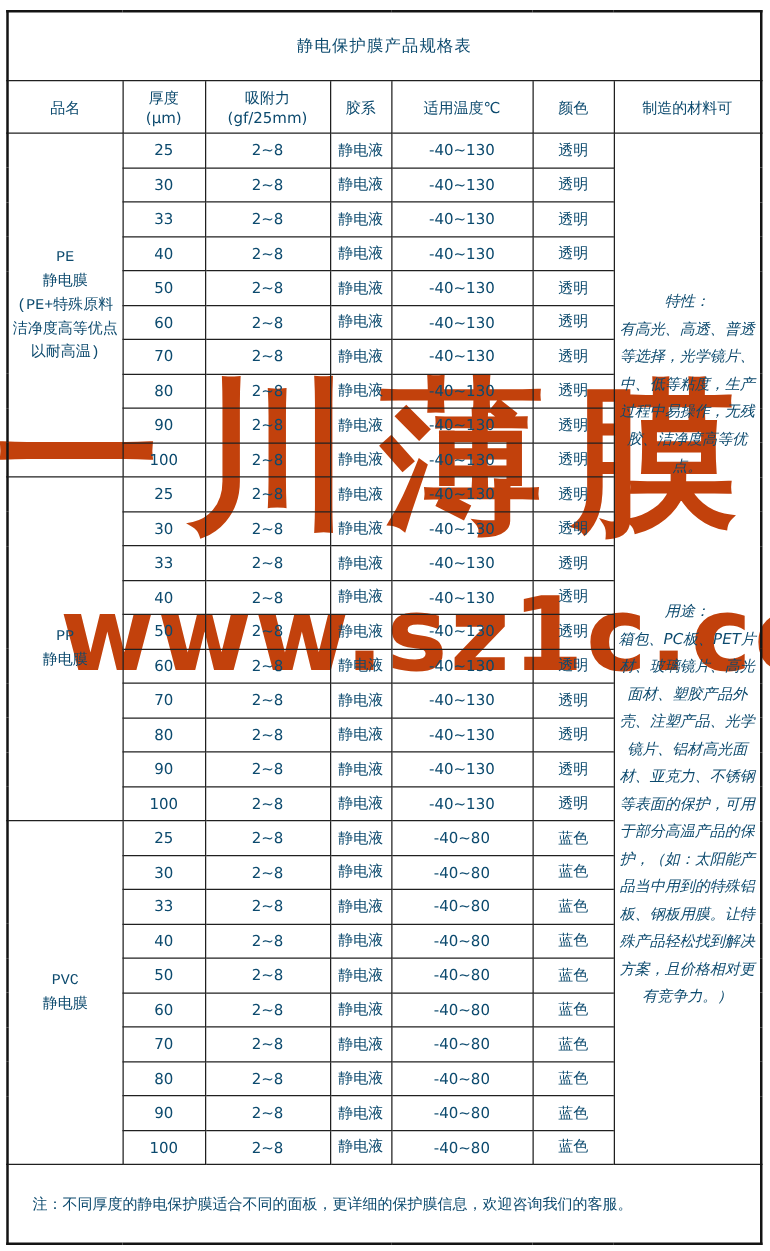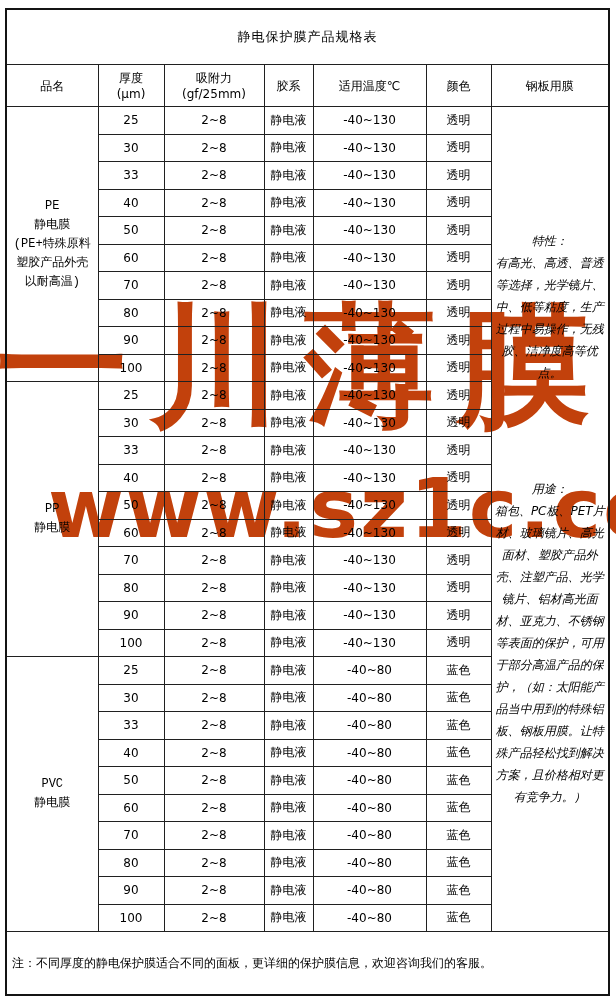--- a/index.html
+++ b/index.html
@@ -31,21 +31,21 @@
     line-height:1; white-space:nowrap;
   }
   table.spec {
     position:relative; z-index:1;
     margin:8px 0 0 5px;
     width:603px;
     border-collapse:collapse;
     table-layout:fixed;
     border:2px solid #141414;
     background:transparent;
-    color:#000000;
+    color:#0c4a6e;
   }
   table.spec th, table.spec td {
     border:1px solid #202020;
     padding:0;
     font-size:12px;
     font-weight:normal;
     text-align:center;
     vertical-align:middle;
     background:transparent;
     overflow:hidden;
@@ -58,21 +58,21 @@
     text-align:left;
     vertical-align:top;
     padding:3px 4px 0 5px;
     line-height:22px;
     font-style:italic;
   }
   .uses-block { margin-top:94px; }
   tr.note-row td {
     height:62px;
     text-align:left;
-    padding-left:5px;
+    padding-left:19px;
   }
 </style>
 </head>
 <body>
 
 <div class="page">
 
   <div class="watermark" style="color: #c2410c;">
     <div class="wm-brand">一川薄膜</div>
     <div class="wm-url">www.sz1c.com</div>
@@ -98,30 +98,30 @@
           <div>厚度</div>
           <div>(μm)</div>
         </th>
         <th>
           <div>吸附力</div>
           <div>(gf/25mm)</div>
         </th>
         <th>胶系</th>
         <th>适用温度℃</th>
         <th>颜色</th>
-        <th>钢板用膜</th>
+        <th>制造的材料可</th>
       </tr>
     </thead>
     <tbody id="table-body">
         <tr class="data-row">
           <td class="product-cell" rowspan="10">
             <div>PE</div>
             <div>静电膜</div>
             <div>(PE+特殊原料</div>
-            <div>塑胶产品外壳</div>
+            <div>洁净度高等优点</div>
             <div>以耐高温)</div>
           </td>
           <td>25</td>
           <td>2~8</td>
           <td>静电液</td>
           <td>-40~130</td>
           <td>透明</td>
           <td class="features-cell" rowspan="30">
             <div class="feat-block">
               <div>特性：</div>

